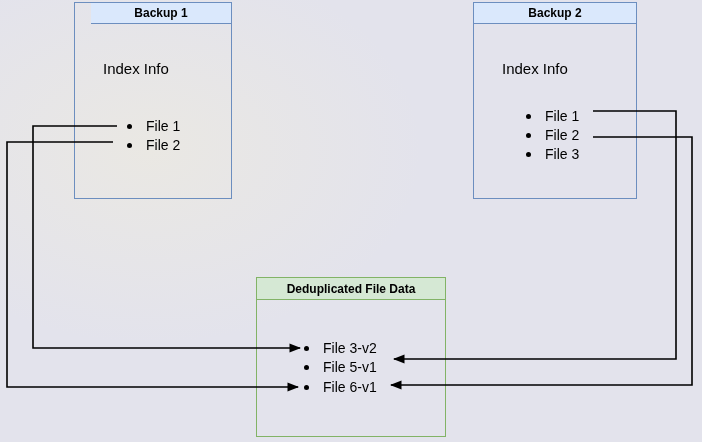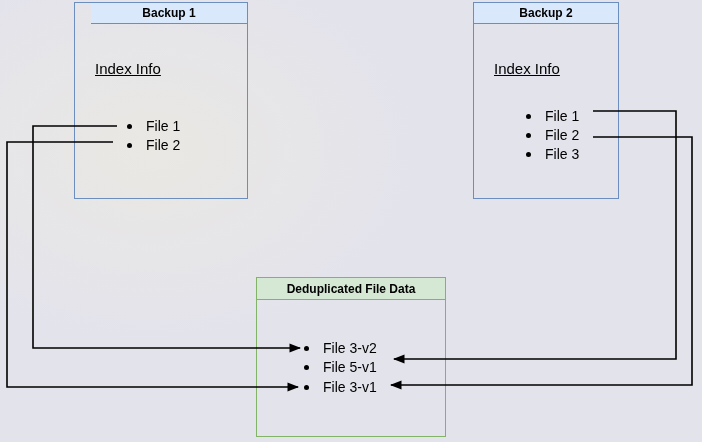--- a/index.html
+++ b/index.html
@@ -36,31 +36,30 @@
   .blue .box-header {
     background: #dae8fc;
     border-bottom: 1.3px solid #6c8ebf;
   }
   .green .box-header {
     height: 22px;
     line-height: 22px;
     background: #d5e8d4;
     border-bottom: 1.3px solid #82b366;
   }
-  #backup1-box { left: 74px; top: 2px; width: 174px; height: 197px; padding-left: 16px; }
-  #backup2-box { left: 473px; top: 2px; width: 146px; height: 197px; }
+  #backup1-box { left: 74px; top: 2px; width: 158px; height: 197px; padding-left: 16px; }
+  #backup2-box { left: 473px; top: 2px; width: 164px; height: 197px; }
   #dedup-box   { left: 256px; top: 277px; width: 190px; height: 160px; }
 
   .index-label {
     position: absolute;
-    left: 20px;
+    left: 28px;
     top: 57px;
     font-size: 15px;
     line-height: 18px;
-    text-decoration: underline;
   }
   ul.file-list {
     position: absolute;
     margin: 0;
     padding: 0;
     list-style: none;
     font-size: 14px;
   }
   ul.file-list li {
     position: relative;
@@ -118,21 +117,21 @@
     </ul>
   </div>
 
   <div class="box green" id="dedup-box">
     <div class="box-header">
       <span>Deduplicated File Data</span>
     </div>
     <ul class="file-list">
       <li>File 3-v2</li>
       <li>File 5-v1</li>
-      <li>File 3-v1</li>
+      <li>File 6-v1</li>
     </ul>
   </div>
 
   <svg class="connector-layer" width="702" height="442" viewBox="0 0 702 442">
     <defs>
       <marker id="arrowhead" markerUnits="userSpaceOnUse" markerWidth="13" markerHeight="11" refX="11" refY="5" orient="auto">
         <path d="M0.5,0.5 L12,5 L0.5,9.5 Z" fill="#000000"></path>
       </marker>
     </defs>
   <polyline points="117,126 33,126 33,348 300,348" fill="none" stroke="#000000" stroke-width="1.6" marker-end="url(#arrowhead)"></polyline>

